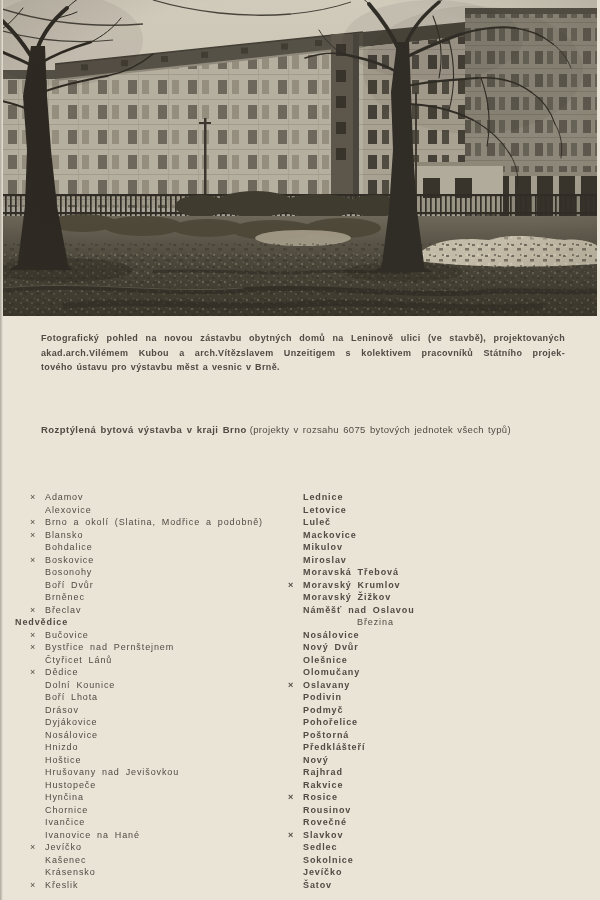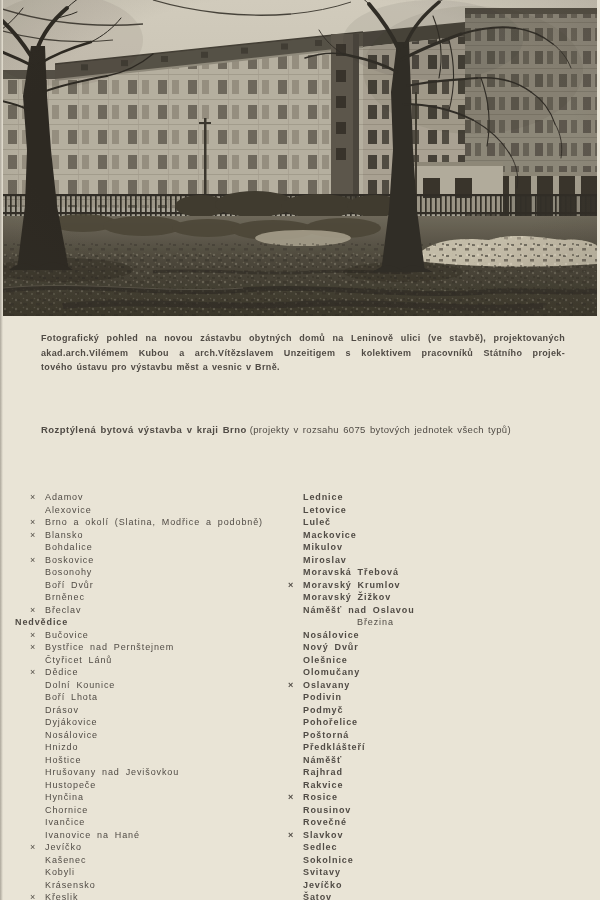--- a/index.html
+++ b/index.html
@@ -485,21 +485,21 @@
       <span class="pname">Předklášteří</span>
     </span>
   </div>
     <div class="row">
     <span class="cell left">
       <span class="marker"></span>
       <span class="pname">Hoštice</span>
     </span>
     <span class="cell right">
       <span class="marker"></span>
-      <span class="pname">Náměšť</span>
+      <span class="pname">Nový</span>
     </span>
   </div>
     <div class="row">
     <span class="cell left">
       <span class="marker"></span>
       <span class="pname">Hrušovany nad Jevišovkou</span>
     </span>
     <span class="cell right">
       <span class="marker"></span>
       <span class="pname">Rajhrad</span>
@@ -571,30 +571,20 @@
       <span class="pname">Kašenec</span>
     </span>
     <span class="cell right">
       <span class="marker"></span>
       <span class="pname">Sokolnice</span>
     </span>
   </div>
     <div class="row">
     <span class="cell left">
       <span class="marker"></span>
-      <span class="pname">Kobyli</span>
-    </span>
-    <span class="cell right">
-      <span class="marker"></span>
-      <span class="pname">Svitavy</span>
-    </span>
-  </div>
-    <div class="row">
-    <span class="cell left">
-      <span class="marker"></span>
       <span class="pname">Krásensko</span>
     </span>
     <span class="cell right">
       <span class="marker"></span>
       <span class="pname">Jevíčko</span>
     </span>
   </div>
     <div class="row">
     <span class="cell left">
       <span class="marker">×</span>

